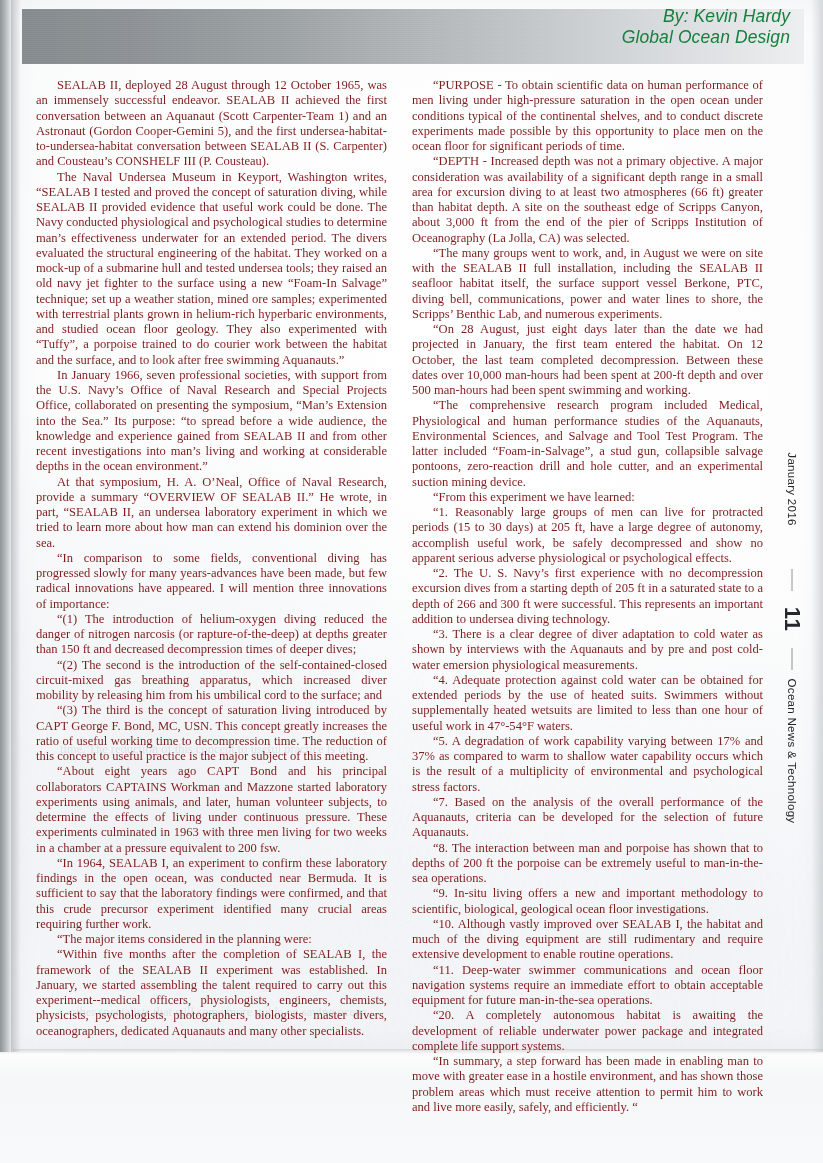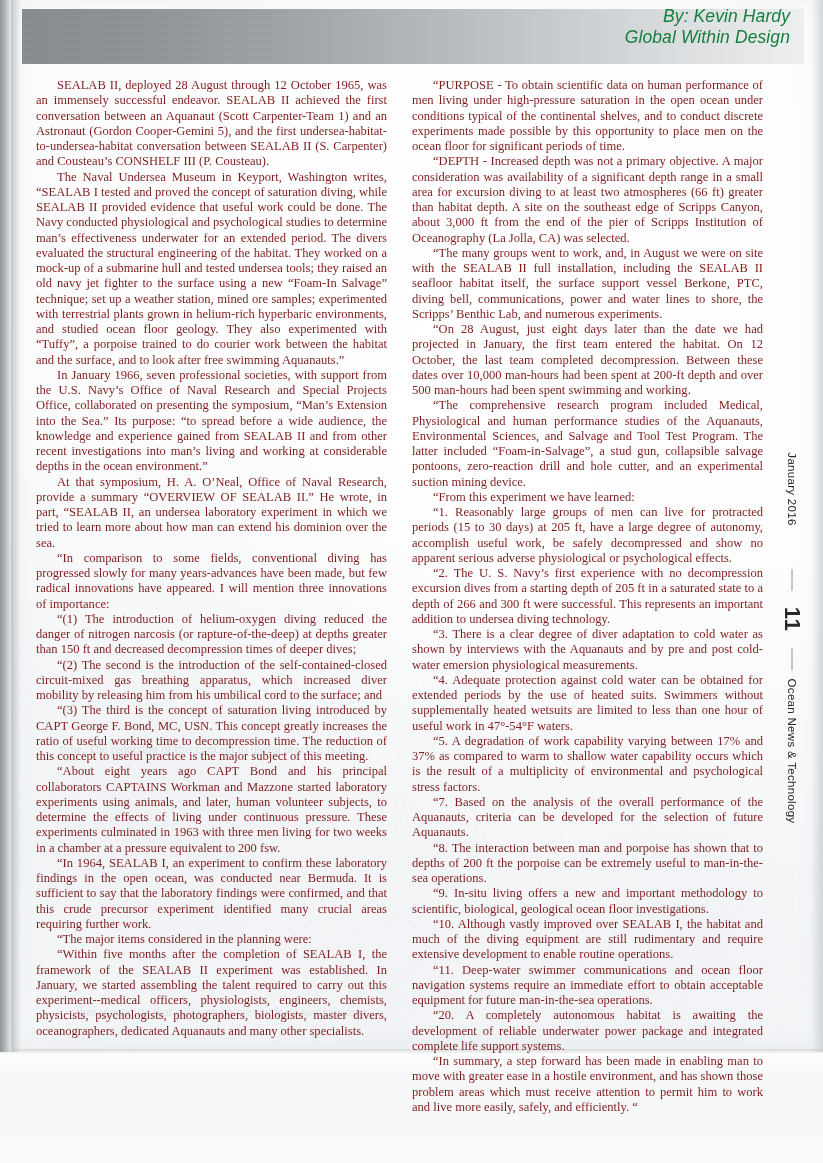--- a/index.html
+++ b/index.html
@@ -222,21 +222,21 @@
   <div class="scan-bg"></div>
 
   <div class="sheet"></div>
 
   <div class="ghost" style="left:60px; top:742px;">time. The reduction of this concept to useful practice is the</div>
   <div class="ghost" style="left:70px; top:1005px;text-align:right;">other specialists that still some more guide on saving ocean</div>
 
   <div class="banner"></div>
   <div class="banner-byline">
     <div>By: Kevin Hardy</div>
-    <div>Global Within Design</div>
+    <div>Global Ocean Design</div>
   </div>
 
   <div class="body-cols">
     <div class="col" id="left-col">
         <p>SEALAB II, deployed 28 August through 12 October 1965, was an immensely successful endeavor.  SEALAB II achieved the first conversation between an Aquanaut (Scott Carpenter-Team 1) and an Astronaut (Gordon Cooper-Gemini 5), and the first undersea-habitat-to-undersea-habitat conversation between SEALAB II (S. Carpenter) and Cousteau’s CONSHELF III (P. Cousteau).</p>
         <p>The Naval Undersea Museum in Keyport, Washington writes, “SEALAB I tested and proved the concept of saturation diving, while SEALAB II provided evidence that useful work could be done. The Navy conducted physiological and psychological studies to determine man’s effectiveness underwater for an extended period.  The divers evaluated the structural engineering of the habitat. They worked on a mock-up of a submarine hull and tested undersea tools; they raised an old navy jet fighter to the surface using a new “Foam-In Salvage” technique; set up a weather station, mined ore samples; experimented with terrestrial plants grown in helium-rich hyperbaric environments, and studied ocean floor geology. They also experimented with “Tuffy”, a porpoise trained to do courier work between the habitat and the surface, and to look after free swimming Aquanauts.”</p>
         <p>In January 1966, seven professional societies, with support from the U.S. Navy’s Office of Naval Research and Special Projects Office, collaborated on presenting the symposium, “Man’s Extension into the Sea.”  Its purpose: “to spread before a wide audience, the knowledge and experience gained from SEALAB II and from other recent investigations into man’s living and working at considerable depths in the ocean environment.”</p>
         <p>At that symposium, H. A. O’Neal, Office of Naval Research, provide a summary “OVERVIEW OF SEALAB II.” He wrote, in part, “SEALAB II, an undersea laboratory experiment in which we tried to learn more about how man can extend his dominion over the sea.</p>
         <p>“In comparison to some fields, conventional diving has progressed slowly for many years-advances have been made, but few radical innovations have appeared. I will mention three innovations of importance:</p>
         <p>“(1) The introduction of helium-oxygen diving reduced the danger of nitrogen narcosis (or rapture-of-the-deep) at depths greater than 150 ft and decreased decompression times of deeper dives;</p>

